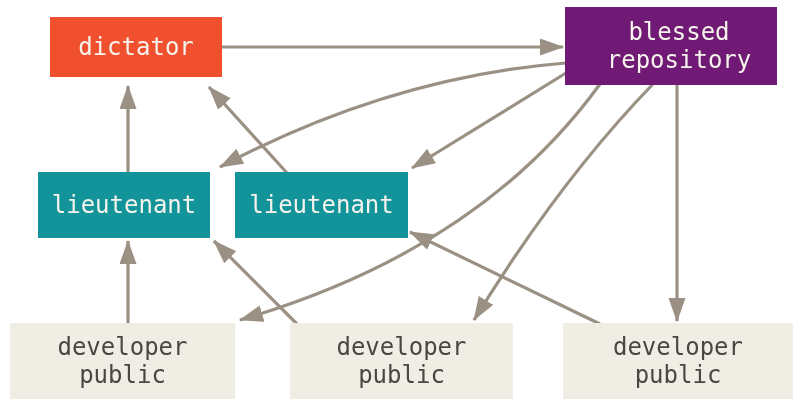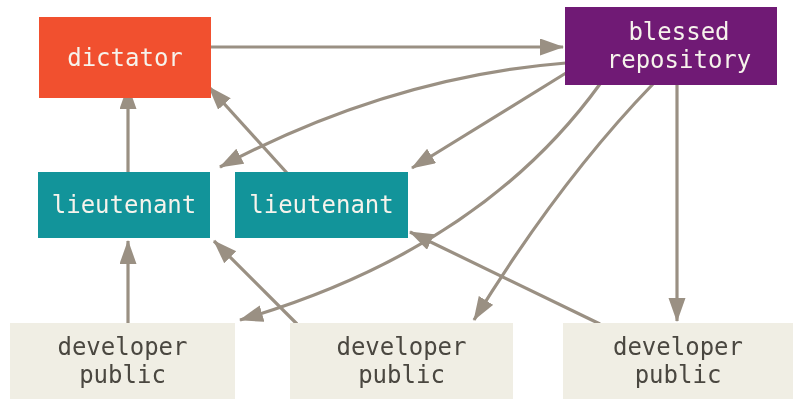--- a/index.html
+++ b/index.html
@@ -64,21 +64,21 @@
         <path class="edge" d="M 566 73 L 412 168" stroke="#9A9083" stroke-width="3.2" marker-end="url(#arrowhead)"></path>
         <path class="edge" d="M 600 84 Q 480 250 240 320" stroke="#9A9083" stroke-width="3.2" marker-end="url(#arrowhead)"></path>
         <path class="edge" d="M 653 84 Q 560 180 474 320" stroke="#9A9083" stroke-width="3.2" marker-end="url(#arrowhead)"></path>
         <path class="edge" d="M 677 84 L 677 321" stroke="#9A9083" stroke-width="3.2" marker-end="url(#arrowhead)"></path>
         <path class="edge" d="M 128 324 L 128 241" stroke="#9A9083" stroke-width="3.2" marker-end="url(#arrowhead)"></path>
         <path class="edge" d="M 297 324 L 214 241" stroke="#9A9083" stroke-width="3.2" marker-end="url(#arrowhead)"></path>
         <path class="edge" d="M 600 324 L 410 232" stroke="#9A9083" stroke-width="3.2" marker-end="url(#arrowhead)"></path>
       </g>
   </svg>
   <div class="nodes-layer" id="nodes-layer">
-      <div class="node" style="left: 39px; top: 17px; width: 172px; height: 81px; background: rgb(241, 80, 47);">
+      <div class="node" style="left: 50px; top: 17px; width: 172px; height: 60px; background: rgb(241, 80, 47);">
         <div class="node-label" style="color: rgb(246, 243, 236);">dictator</div>
       </div>
       <div class="node" style="left: 565px; top: 7px; width: 212px; height: 78px; background: #701a75; padding-left: 16px;">
         <div class="node-label" style="color: rgb(246, 243, 236);">blessed
 repository</div>
       </div>
       <div class="node" style="left: 38px; top: 172px; width: 172px; height: 66px; background: rgb(18, 148, 154);">
         <div class="node-label" style="color: rgb(246, 243, 236);">lieutenant</div>
       </div>
       <div class="node" style="left: 235px; top: 172px; width: 173px; height: 66px; background: rgb(18, 148, 154);">

